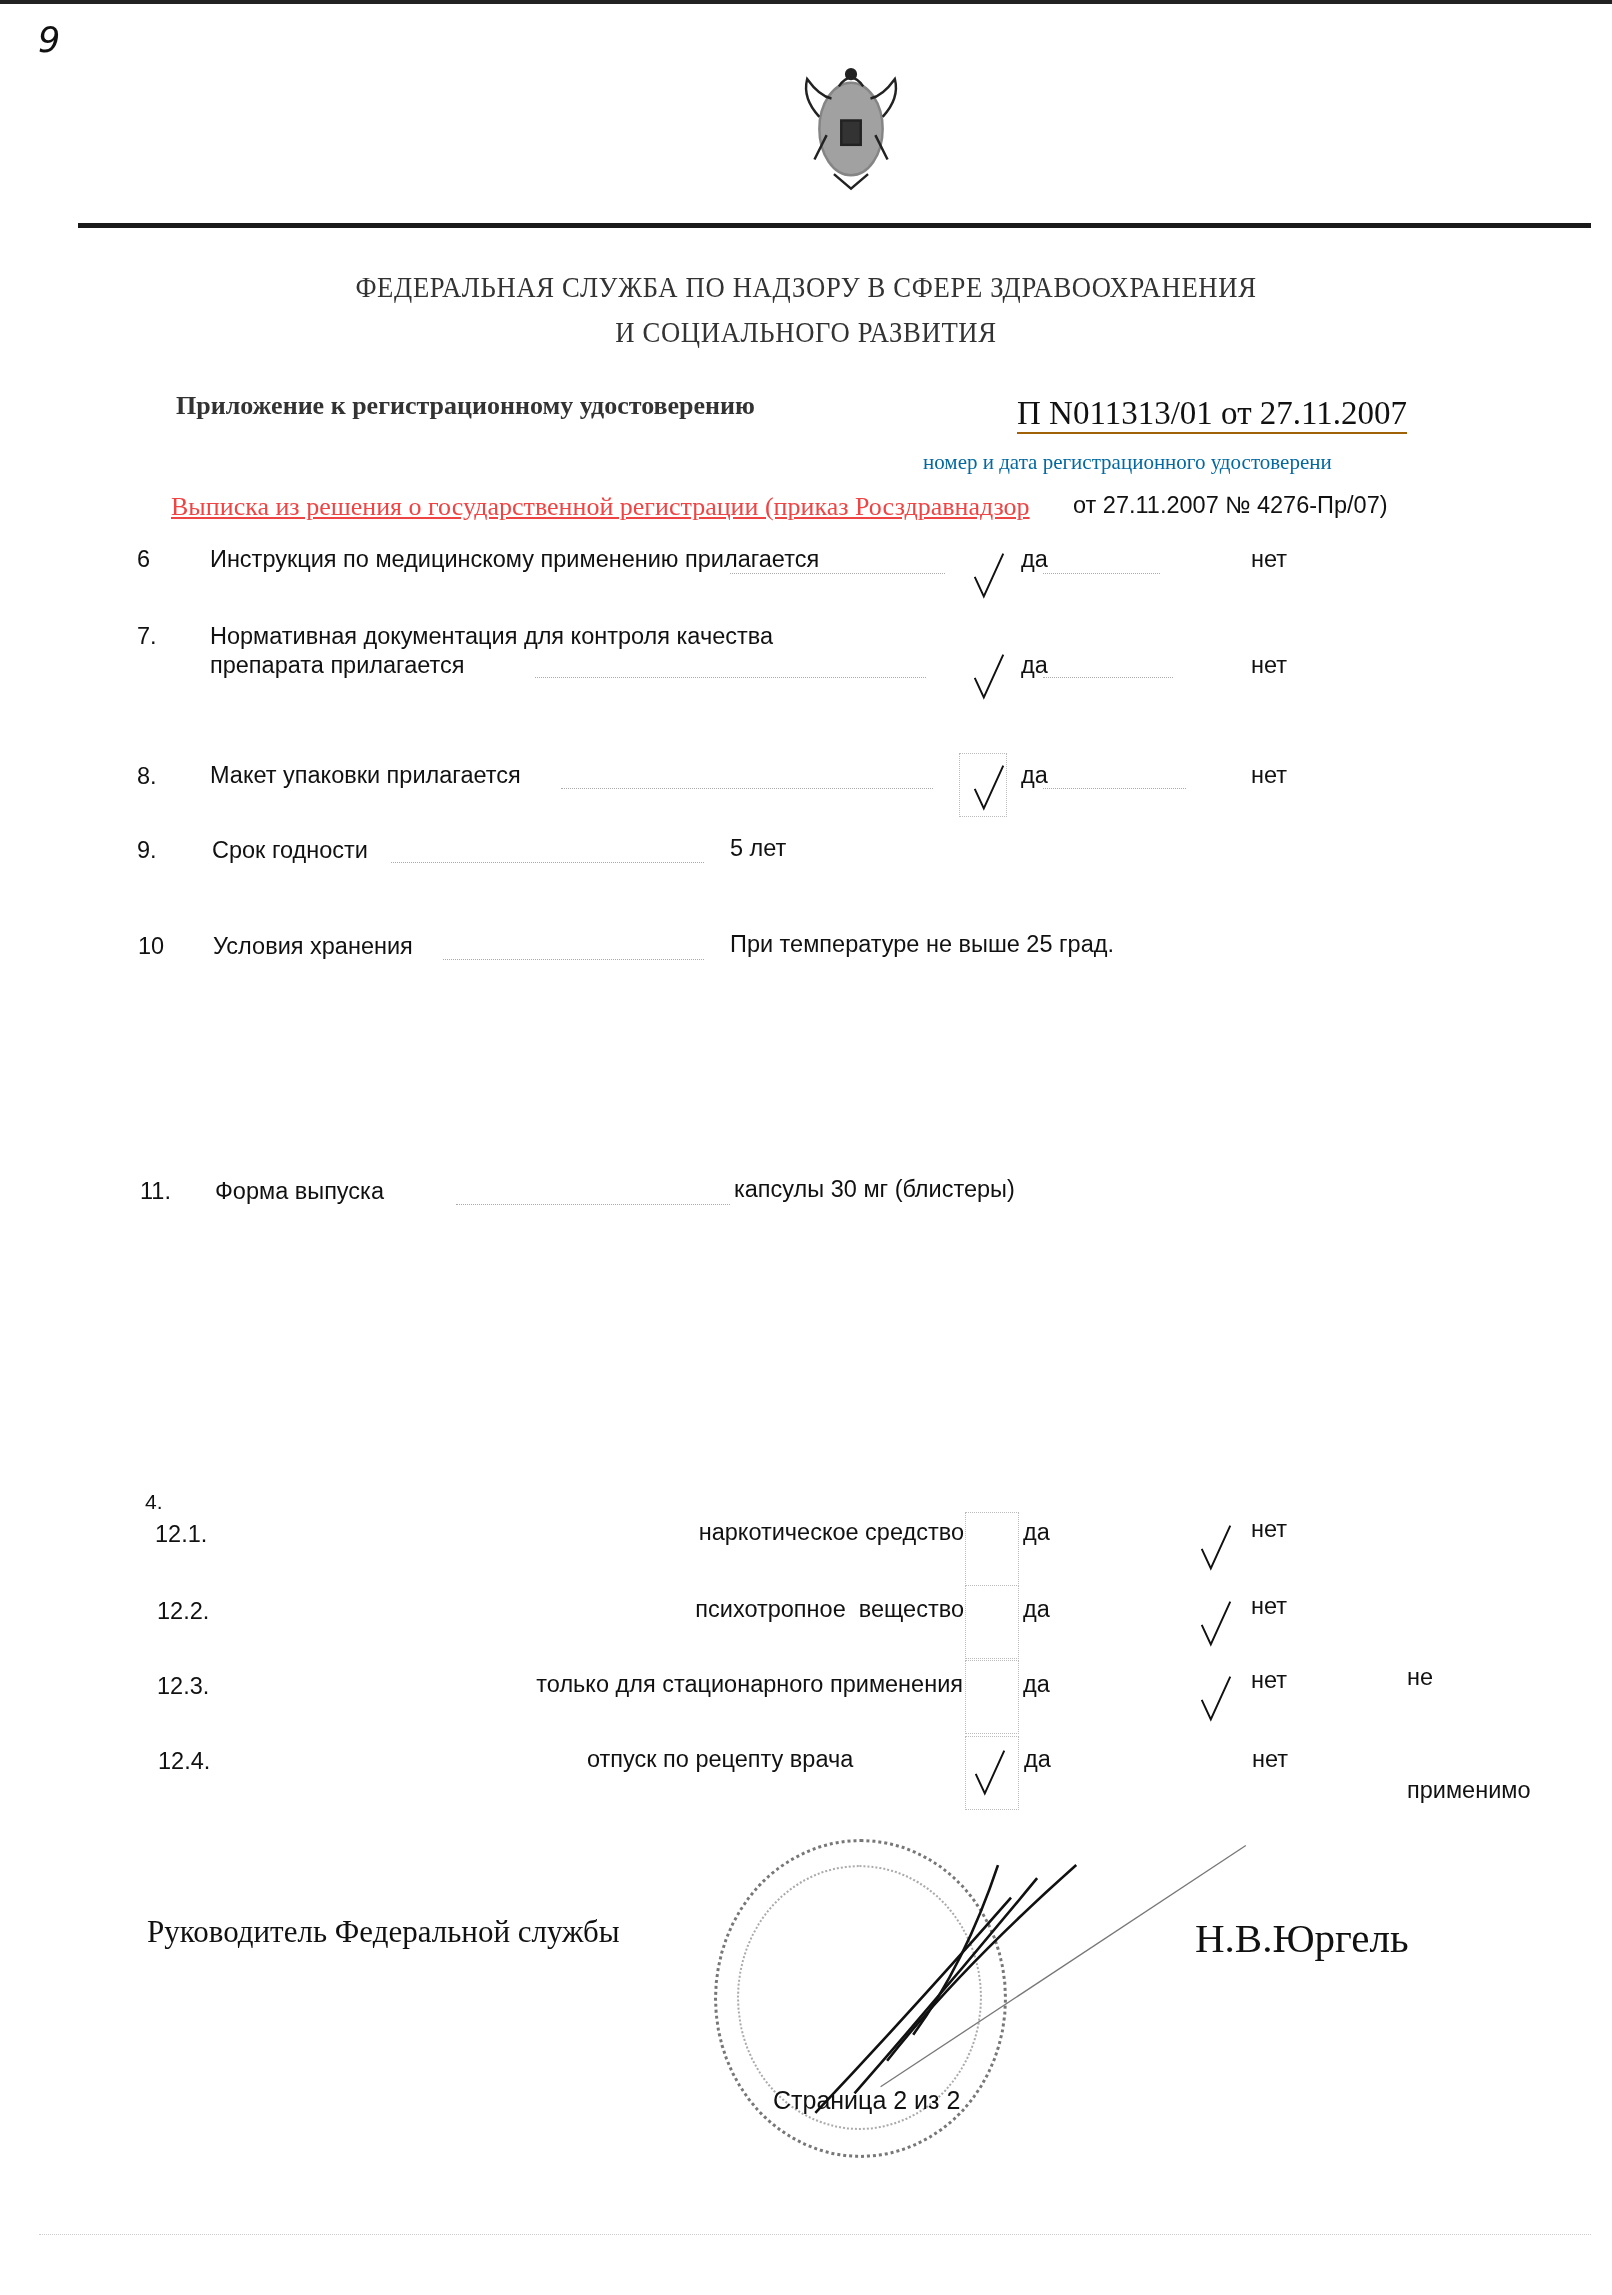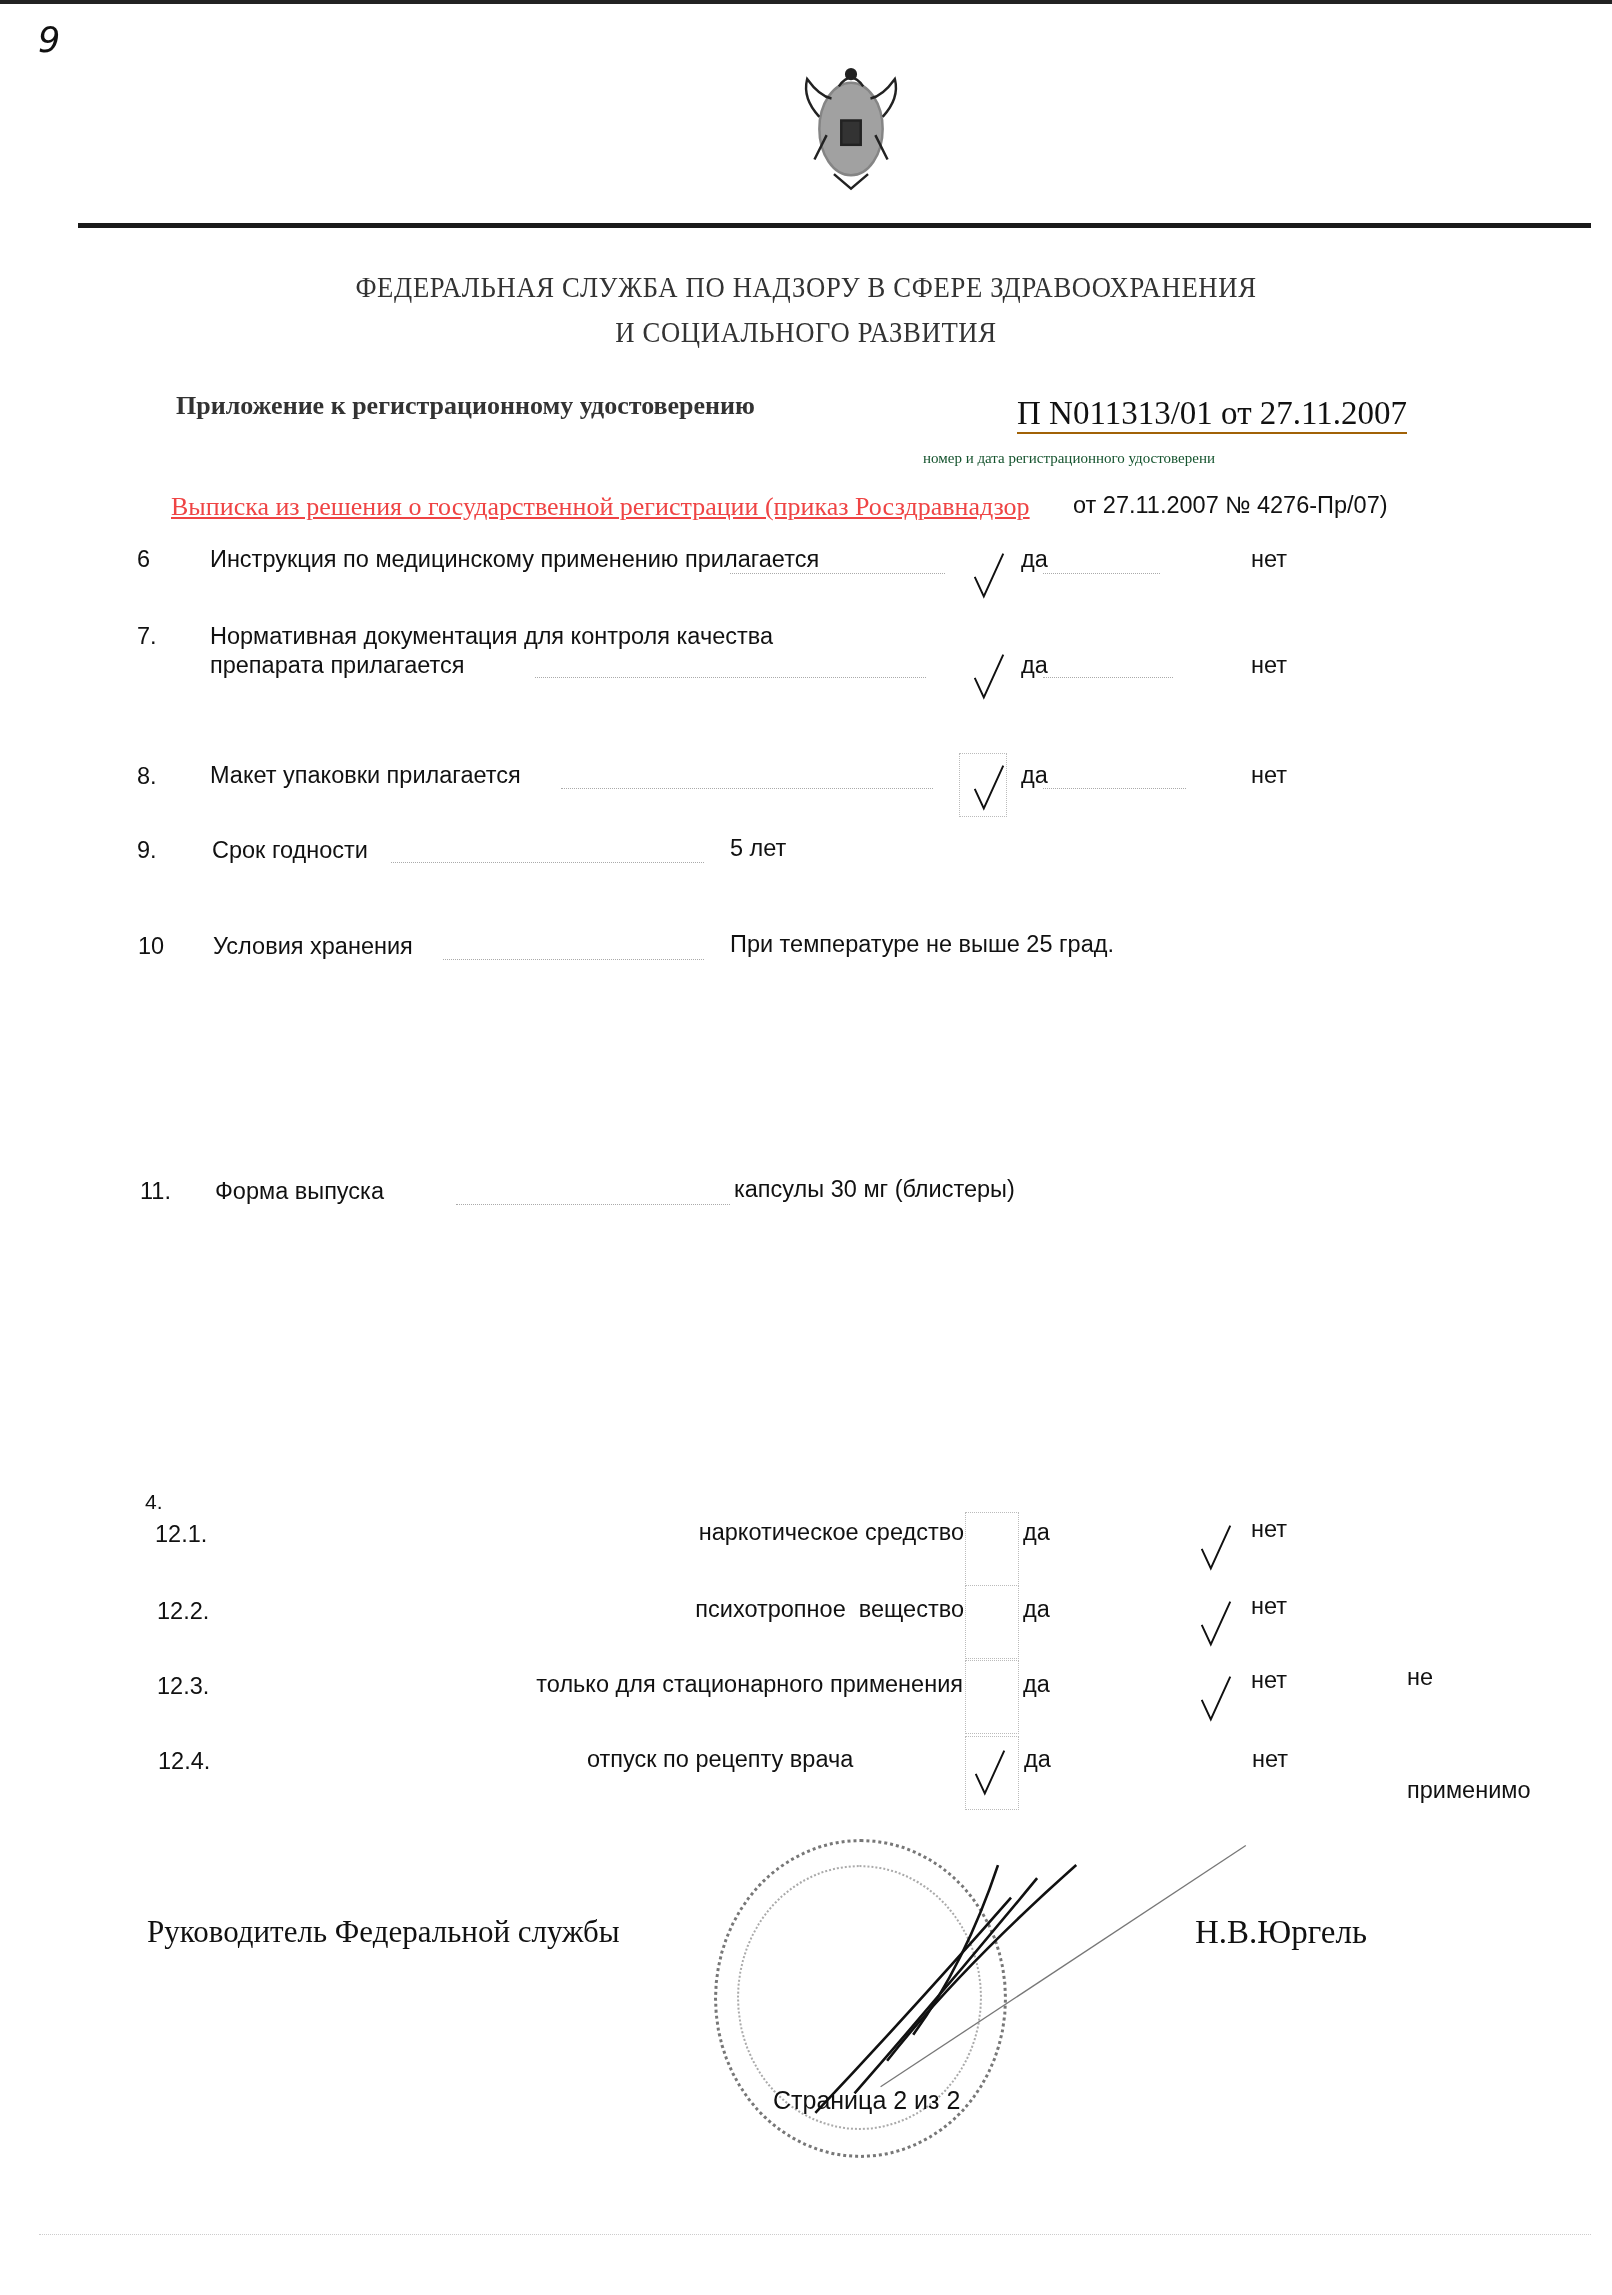--- a/index.html
+++ b/index.html
@@ -42,21 +42,21 @@
   </svg>
 </div>
 
 <div class="rule"></div>
 
 <div class="abs serif hdr" style="left:0;width:1612px;text-align:center;top:271px;">ФЕДЕРАЛЬНАЯ СЛУЖБА ПО НАДЗОРУ В СФЕРЕ ЗДРАВООХРАНЕНИЯ</div>
 <div class="abs serif hdr" style="left:0;width:1612px;text-align:center;top:316px;">И СОЦИАЛЬНОГО РАЗВИТИЯ</div>
 
 <div class="abs serif" style="left:176px;top:391px;font-size:26px;font-weight:bold;color:#333;">Приложение к регистрационному удостоверению</div>
 <div class="abs serif" style="left:1017px;top:395px;font-size:33px;border-bottom:2px solid #a16207;line-height:37px;">П N011313/01 от 27.11.2007</div>
-<div class="abs serif" style="left:923px;top:450px;font-size:15px;color:#14532d;">номер и дата регистрационного удостоверени</div>
+<div class="abs serif" style="left:923px;top:450px;font-size:21px;color:#0369a1;">номер и дата регистрационного удостоверени</div>
 <div class="abs serif" style="left:171px;top:492px;font-size:26px;color:#ef4444;text-decoration:underline;">Выписка из решения о государственной регистрации (приказ Росздравнадзор</div>
 <div class="abs sans" style="left:1073px;top:492px;font-size:23.5px;">от 27.11.2007 № 4276-Пр/07)</div>
 
 <div class="abs sans num" style="left:137px;top:546px;">6</div>
 <div class="abs sans field" style="left:210px;top:546px;">Инструкция по медицинскому применению прилагается</div>
 <div class="dots" style="left:730px;top:573px;width:215px;"></div>
 <div class="check" style="left:972px;top:551px;">
   <svg viewBox="0 0 52 74">
       <path d="M4 40 L18 70 L48 4" fill="none" stroke="#111" stroke-width="3"></path>
     </svg>
@@ -160,17 +160,17 @@
   <g fill="none" stroke="#111" stroke-width="4">
     <path d="M100 420 Q260 250 400 90"></path>
     <path d="M160 390 Q300 230 440 60"></path>
     <path d="M210 340 Q320 200 500 40"></path>
     <path d="M250 300 Q330 190 380 40"></path>
   </g>
   <path d="M200 380 L760 10" fill="none" stroke="#777" stroke-width="2"></path>
 </svg>
 
 <div class="abs serif" style="left:147px;top:1914px;font-size:31px;">Руководитель Федеральной службы</div>
-<div class="abs serif" style="left:1195px;top:1914px;font-size:33px;">Н.В.Юргель</div>
+<div class="abs serif" style="left:1195px;top:1914px;font-size:41px;">Н.В.Юргель</div>
 <div class="abs sans" style="left:773px;top:2086px;font-size:25px;font-weight:normal;">Страница 2 из 2</div>
 
 <div class="dots" style="left:39px;top:2234px;width:1552px;border-bottom-color:#ccc;"></div>
 
 
 </body></html>

